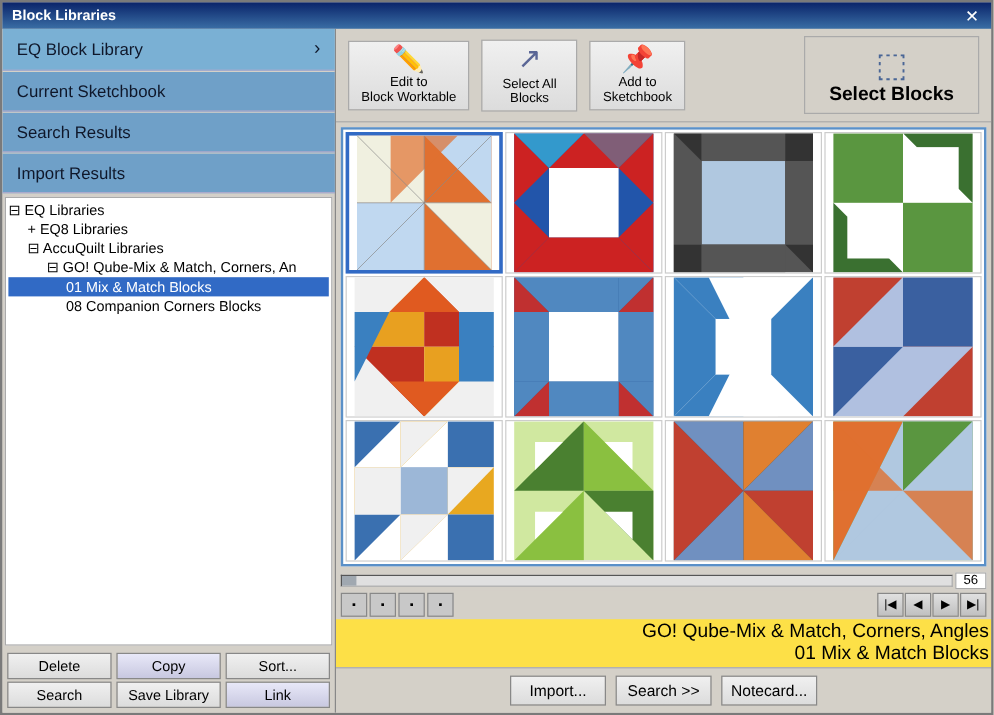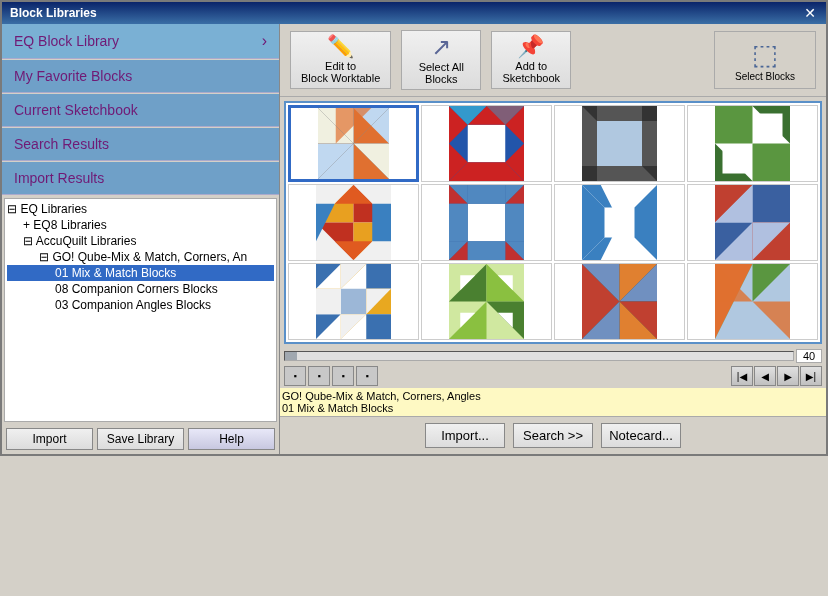--- a/index.html
+++ b/index.html
@@ -1,29 +1,29 @@
 <!DOCTYPE html>
 <html><head>
   <meta charset="utf-8">
   <style>
     * { box-sizing: border-box; margin: 0; padding: 0; }
     body { font-family: 'Segoe UI', Tahoma, Geneva, Verdana, sans-serif; font-size: 13px; background: #d4d0c8; width: 828px; height: 596px; overflow: hidden; }
     
-    .window { width: 828px; height: 456px; background: #d4d0c8; border: 2px solid #7a7a7a; display: flex; flex-direction: column; }
+    .window { width: 828px; height: 596px; background: #d4d0c8; border: 2px solid #7a7a7a; display: flex; flex-direction: column; }
     
     .titlebar { background: linear-gradient(to bottom, #0a246a, #3a6ea5); color: white; padding: 3px 8px; display: flex; justify-content: space-between; align-items: center; height: 22px; flex-shrink: 0; }
     .titlebar-title { font-size: 12px; font-weight: bold; }
     .close-btn { background: none; border: none; color: white; cursor: pointer; font-size: 14px; padding: 0 2px; }
     
     .content { display: flex; flex: 1; overflow: hidden; }
     
     
     .left-panel { width: 278px; background: #d4d0c8; display: flex; flex-direction: column; border-right: 1px solid #888; flex-shrink: 0; }
     
-    .nav-item { padding: 8px 12px; background: #6fa0c8; color: #701a75; font-size: 14px; font-weight: 500; cursor: pointer; border-bottom: 1px solid #aac; margin-bottom: 1px; }
+    .nav-item { padding: 8px 12px; background: #6fa0c8; color: #0f172a; font-size: 14px; font-weight: 500; cursor: pointer; border-bottom: 1px solid #aac; margin-bottom: 1px; }
     .nav-item.eq-block-library { display: flex; justify-content: space-between; align-items: center; background: #7ab0d4; }
     
     .tree-area { flex: 1; overflow-y: auto; background: white; border: 1px solid #aaa; margin: 2px; padding: 2px; font-size: 12px; }
     .tree-item { padding: 1px 0; cursor: pointer; white-space: nowrap; }
     .tree-item.selected { background: #316ac5; color: white; }
     .tree-item span { display: inline-block; }
     .tree-indent-1 { padding-left: 16px; }
     .tree-indent-2 { padding-left: 32px; text-decoration: underline; }
     .tree-indent-3 { padding-left: 48px; }
     
@@ -61,23 +61,20 @@
 
   <div class="content">
 
     <div class="left-panel">
 
       <div class="nav-item eq-block-library">
         <span>EQ Block Library</span>
         <span class="chevron">›</span>
       </div>
       <div class="nav-item">
-        <span>My Favorite Blocks</span>
-      </div>
-      <div class="nav-item">
         <span>Current Sketchbook</span>
       </div>
       <div class="nav-item">
         <span>Search Results</span>
       </div>
       <div class="nav-item">
         <span>Import Results</span>
       </div>
 
       <div class="tree-area">
@@ -92,30 +89,32 @@
         </div>
         <div class="tree-item tree-indent-2">
           <span>⊟ GO! Qube-Mix &amp; Match, Corners, An</span>
         </div>
         <div class="tree-item tree-indent-3 selected">
           <span>01 Mix &amp; Match Blocks</span>
         </div>
         <div class="tree-item tree-indent-3">
           <span>08 Companion Corners Blocks</span>
         </div>
-        <div class="tree-item tree-indent-3">
-          <span>03 Companion Angles Blocks</span>
-        </div>
       </div>
 
       <div class="left-buttons">
         <div class="btn-row">
-          <button class="btn">Import</button>
+          <button class="btn">Delete</button>
+          <button class="btn btn-primary">Copy</button>
+          <button class="btn">Sort...</button>
+        </div>
+        <div class="btn-row">
+          <button class="btn">Search</button>
           <button class="btn">Save Library</button>
-          <button class="btn btn-primary">Help</button>
+          <button class="btn btn-primary">Link</button>
         </div>
       </div>
     </div>
 
     <div class="right-panel">
 
       <div class="toolbar">
         <div class="toolbar-btn">
           <span class="toolbar-icon">✏️</span>
           <span class="toolbar-label">Edit to<br>Block Worktable</span>
@@ -126,21 +125,21 @@
           <span class="toolbar-label">Select All<br>Blocks</span>
         </div>
 
         <div class="toolbar-btn">
           <span class="toolbar-icon" style="color:#c0392b;">📌</span>
           <span class="toolbar-label">Add to<br>Sketchbook</span>
         </div>
 
         <div style="margin-left: auto; border: 1px solid #aaa; padding: 6px 20px; display: flex; flex-direction: column; align-items: center; background: #d4d0c8;">
           <span style="font-size: 28px; color: #4a6696;">⬚</span>
-          <span style="font-size: 10px;">Select Blocks</span>
+          <span style="font-size: 16px; font-weight: bold;">Select Blocks</span>
         </div>
       </div>
 
       <div style="flex:1; overflow:hidden; margin: 4px; border: 2px solid #5a90c8; background: white; display: grid; grid-template-columns: repeat(4, 1fr); grid-template-rows: repeat(3, 1fr); gap: 2px; padding: 2px;">
 
         <div class="block-cell selected">
           <svg viewBox="0 0 100 100" class="block-svg">
             <rect width="100" height="100" fill="#f0f0f0"></rect>
             <polygon points="0,0 50,0 0,50" fill="#e07030"></polygon>
             <polygon points="50,0 100,0 100,50 50,50" fill="#e07030"></polygon>
@@ -316,37 +315,37 @@
             <polygon points="50,50 50,100 0,100" fill="#b0c8e0" opacity="0.5"></polygon>
           </svg>
         </div>
 
       </div>
 
       <div style="display: flex; align-items: center; margin: 0 4px; height: 16px; gap: 2px;">
         <div style="flex:1; height: 10px; background: #e0e0e0; border: 1px inset #aaa; position: relative;">
           <div style="position: absolute; left: 0; width: 12px; height: 100%; background: #a0a8b0;"></div>
         </div>
-        <div style="background: white; border: 1px solid #aaa; padding: 0 4px; font-size: 11px; min-width: 26px; text-align: center;">40</div>
+        <div style="background: white; border: 1px solid #aaa; padding: 0 4px; font-size: 11px; min-width: 26px; text-align: center;">56</div>
       </div>
 
       <div style="display: flex; align-items: center; padding: 2px 4px; background: #d4d0c8; gap: 2px;">
         <button style="width:22px; height:20px; background: #c8c8c8; border: 1px solid #888; cursor: pointer; font-size: 9px;">▪</button>
         <button style="width:22px; height:20px; background: #c8c8c8; border: 1px solid #888; cursor: pointer; font-size: 9px;">▪</button>
         <button style="width:22px; height:20px; background: #c8c8c8; border: 1px solid #888; cursor: pointer; font-size: 9px;">▪</button>
         <button style="width:22px; height:20px; background: #c8c8c8; border: 1px solid #888; cursor: pointer; font-size: 9px;">▪</button>
         <div style="margin-left: auto; display: flex; gap: 1px;">
           <button style="width:22px; height:20px; background: linear-gradient(to bottom,#e0e0e0,#c0c0c0); border: 1px solid #888; cursor: pointer; font-size: 10px;">|◀</button>
           <button style="width:22px; height:20px; background: linear-gradient(to bottom,#e0e0e0,#c0c0c0); border: 1px solid #888; cursor: pointer; font-size: 10px;">◀</button>
           <button style="width:22px; height:20px; background: linear-gradient(to bottom,#e0e0e0,#c0c0c0); border: 1px solid #888; cursor: pointer; font-size: 10px;">▶</button>
           <button style="width:22px; height:20px; background: linear-gradient(to bottom,#e0e0e0,#c0c0c0); border: 1px solid #888; cursor: pointer; font-size: 10px;">▶|</button>
         </div>
       </div>
 
-      <div style="text-align: left; padding: 2px; font-size: 11px; background: #fef9c3;">
+      <div style="text-align: right; padding: 2px; font-size: 16px; background: #fde047;">
         <div>GO! Qube-Mix &amp; Match, Corners, Angles</div>
         <div>01 Mix &amp; Match Blocks</div>
       </div>
 
       <div style="display: flex; justify-content: center; gap: 8px; padding: 6px; background: #d4d0c8; border-top: 1px solid #aaa;">
         <button class="bottom-btn">Import...</button>
         <button class="bottom-btn">Search  &gt;&gt;</button>
         <button class="bottom-btn">Notecard...</button>
       </div>
 

